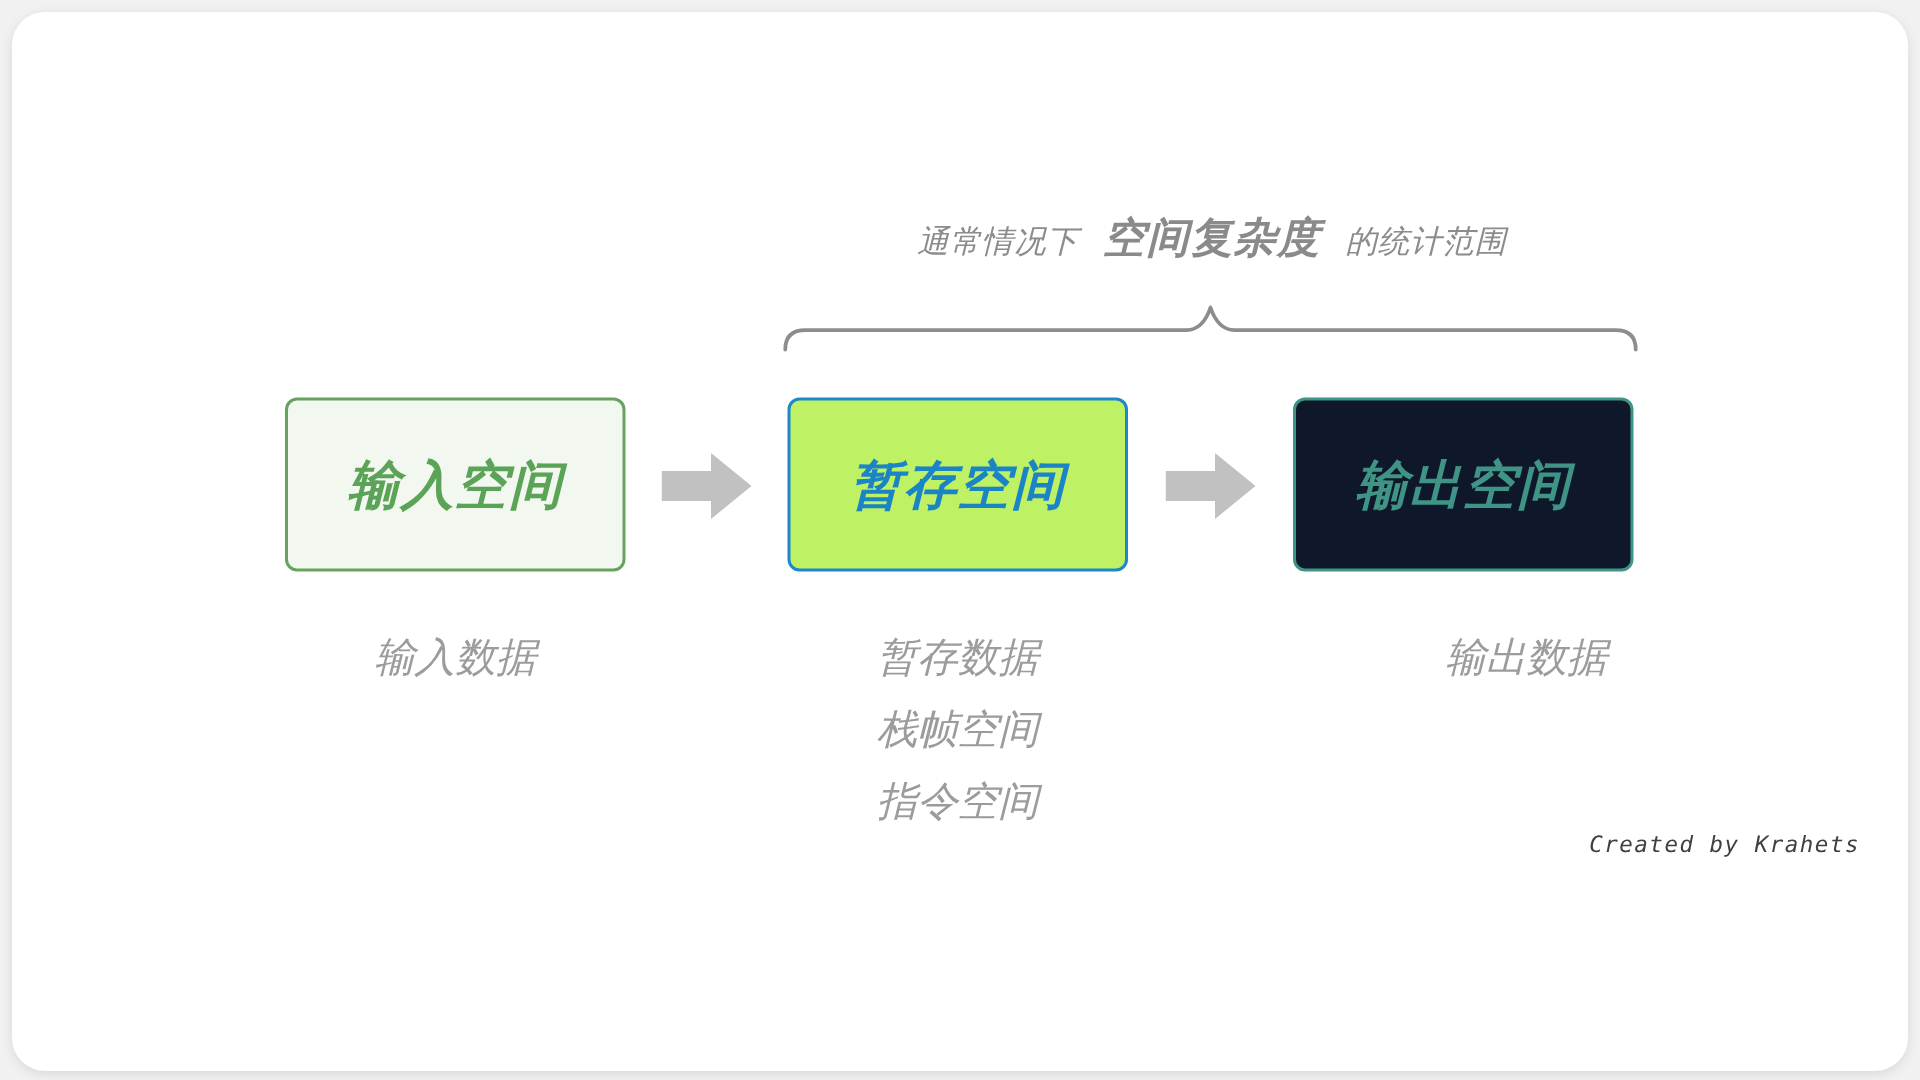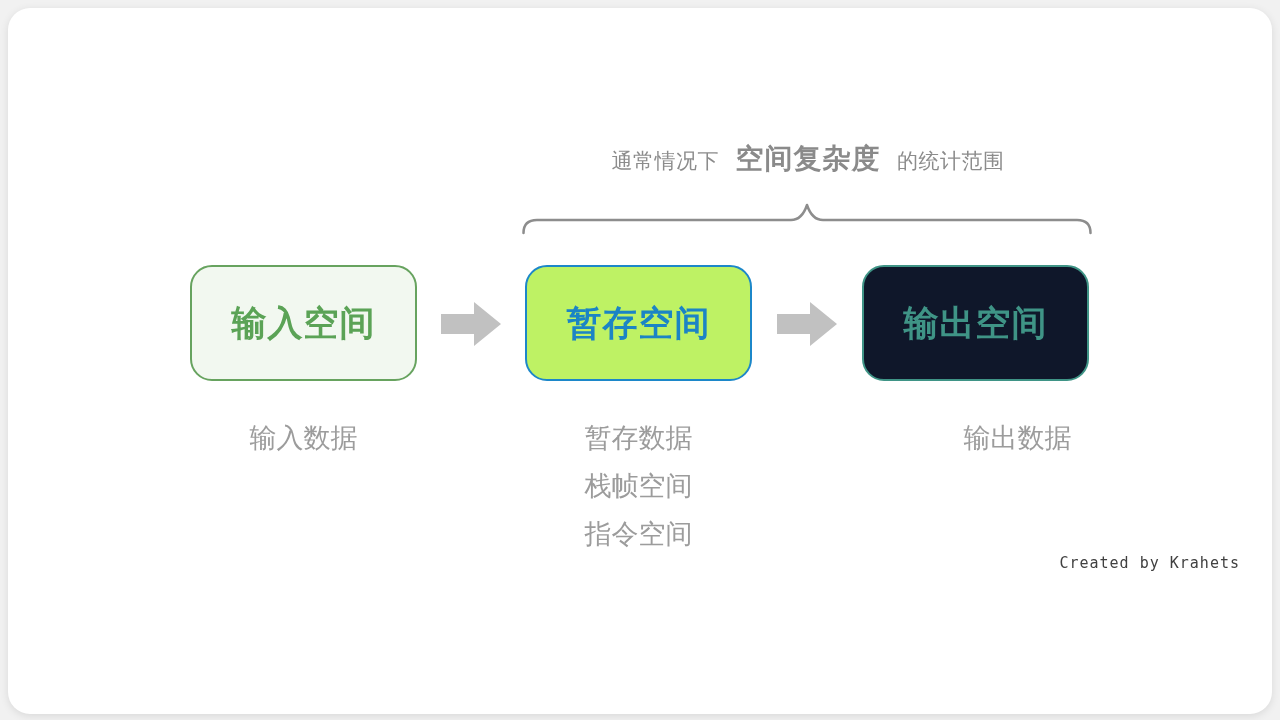--- a/index.html
+++ b/index.html
@@ -23,20 +23,21 @@
     background: #ffffff;
     border-radius: 22px;
     box-shadow: 0 2px 8px rgba(0,0,0,0.10);
   }
   .stage {
     position: absolute;
     left: 0;
     top: 0;
     width: 1280px;
     height: 596px;
+    font-style: italic;
   }
   .title {
     position: absolute;
     left: 473px;
     top: 140px;
     width: 670px;
     text-align: center;
     white-space: nowrap;
   }
   .title .plain {
@@ -59,21 +60,21 @@
     left: 522px;
     top: 201px;
     width: 570px;
     height: 34px;
   }
   .box {
     position: absolute;
     top: 265px;
     width: 227px;
     height: 116px;
-    border-radius: 22px;
+    border-radius: 8px;
     border: 2.5px solid;
     box-sizing: border-box;
     display: flex;
     align-items: center;
     justify-content: center;
     font-size: 35px;
     font-weight: 700;
     letter-spacing: 1px;
     white-space: nowrap;
   }

